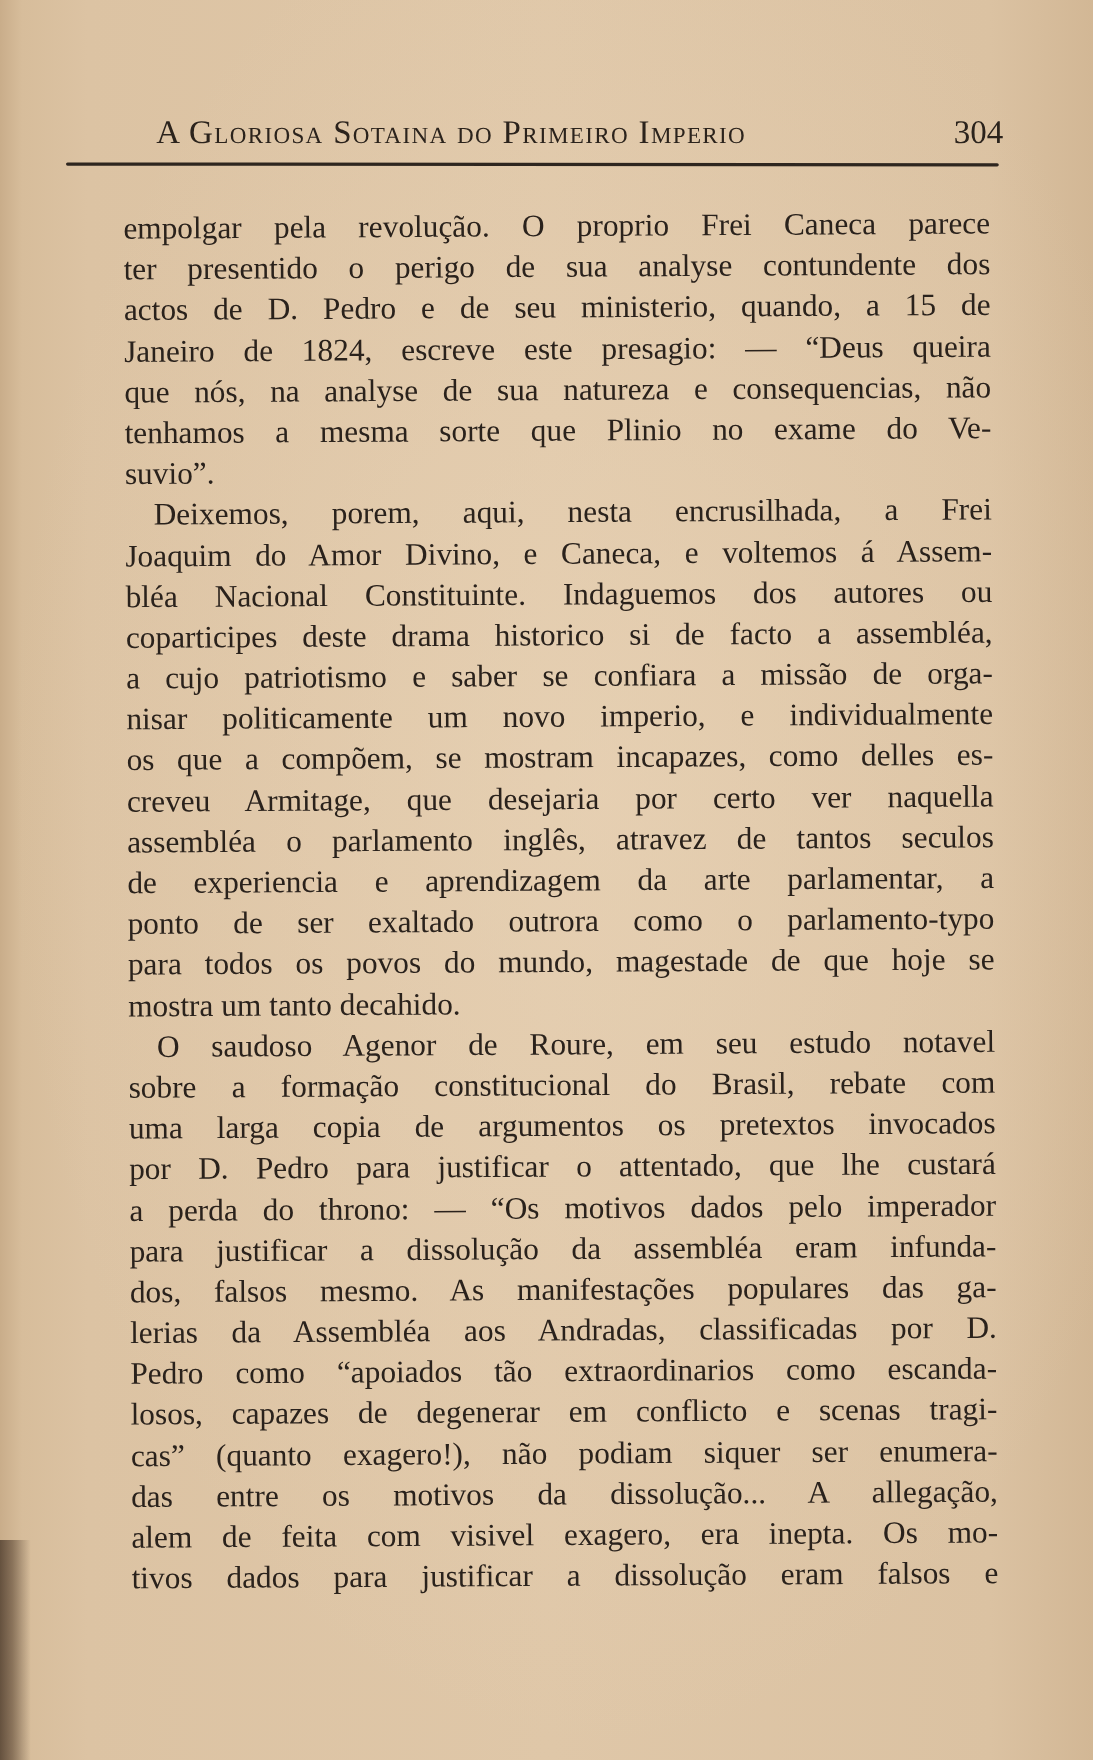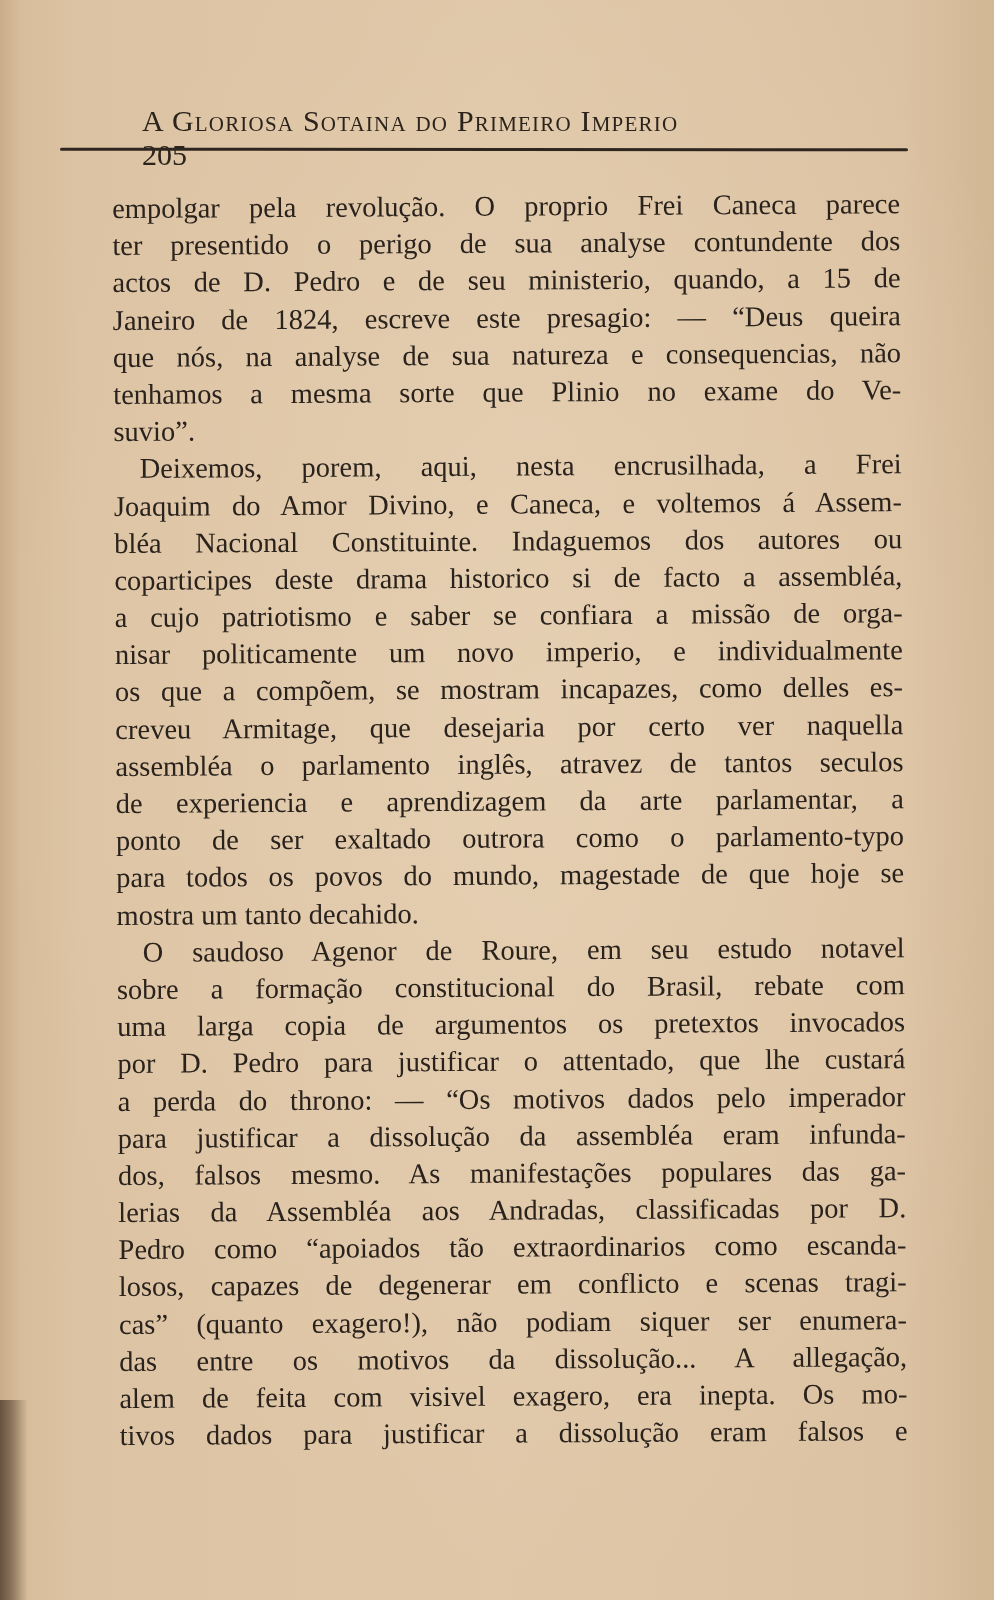--- a/index.html
+++ b/index.html
@@ -32,21 +32,20 @@
     }
     .running-head {
       position: absolute;
       left: 142px;
       top: 104px;
       width: 770px;
       height: 44px;
       display: flex;
       justify-content: space-between;
       align-items: baseline;
-      flex-direction: column;
     }
     .running-title {
       font-size: 30px;
       font-variant: small-caps;
       letter-spacing: 1.2px;
       color: #2b231c;
     }
     .page-number {
       font-size: 30px;
       color: #2b231c;
@@ -88,21 +87,21 @@
     }
   </style>
 </head>
 <body>
 
 <div class="page">
   <div class="spine-shadow"></div>
 
   <div class="running-head">
     <span class="running-title">A Gloriosa Sotaina do Primeiro Imperio</span>
-    <span class="page-number">205</span>
+    <span class="page-number">304</span>
   </div>
   <div class="head-rule"></div>
 
   <div class="body-text">
 
     <span class="line">empolgar pela revolução.  O proprio Frei Caneca parece</span>
     <span class="line">ter presentido o perigo de sua analyse contundente dos</span>
     <span class="line">actos de D. Pedro e de seu ministerio, quando, a 15 de</span>
     <span class="line">Janeiro de 1824, escreve este presagio: — “Deus queira</span>
     <span class="line">que nós, na analyse de sua natureza e consequencias, não</span>

